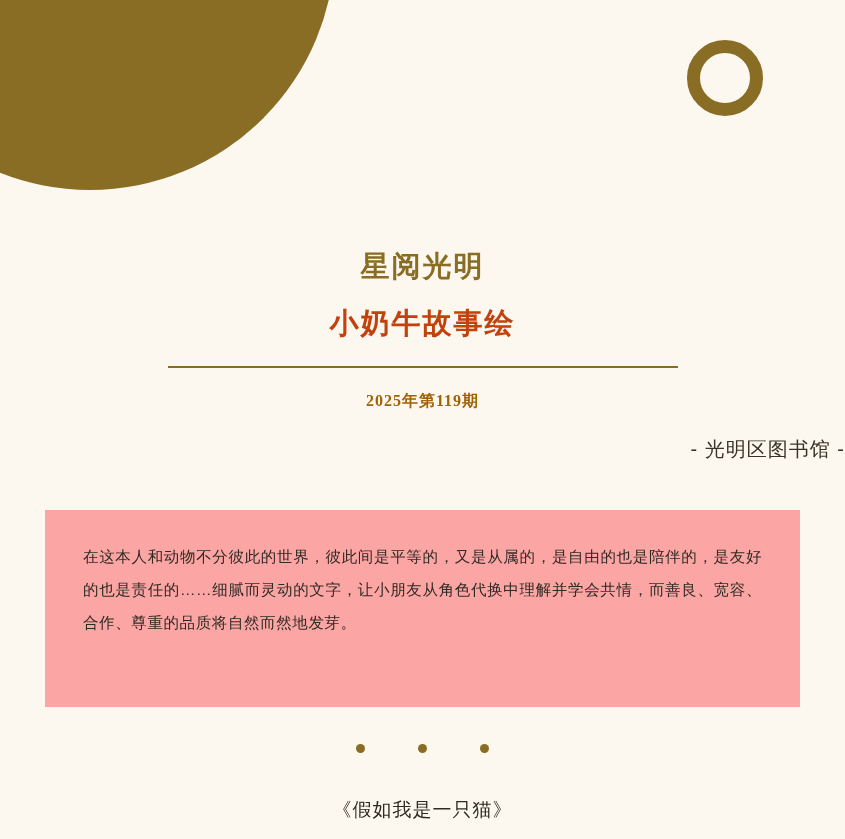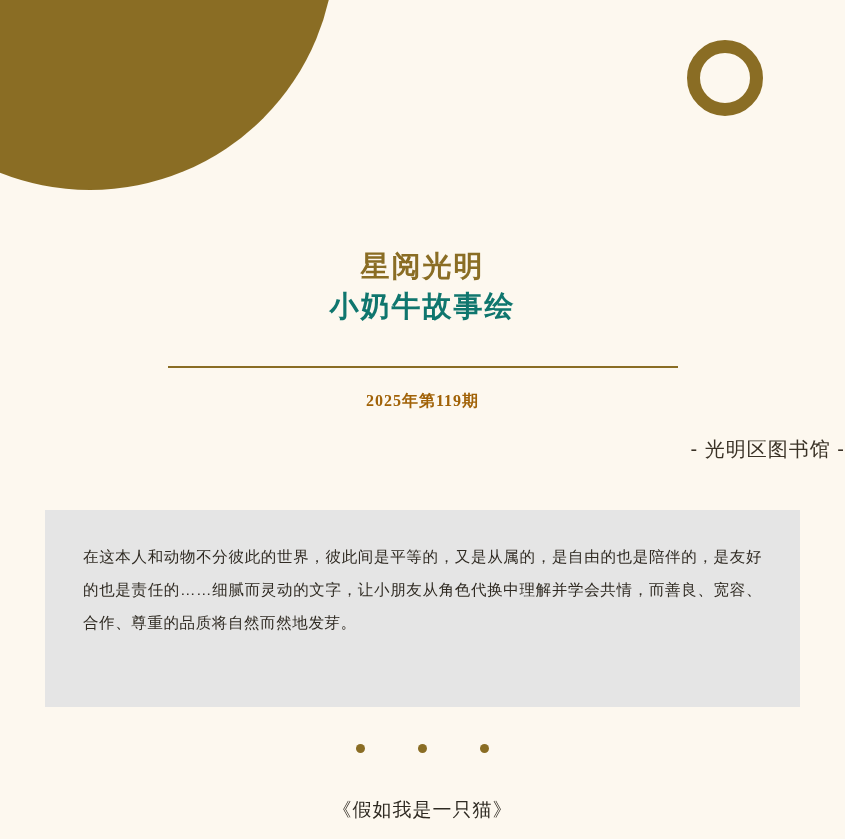--- a/index.html
+++ b/index.html
@@ -55,23 +55,24 @@
   .title-line-1 {
     font-size: 29px;
     font-weight: bold;
     color: #8a6d24;
     letter-spacing: 2px;
     line-height: 40px;
   }
   .title-line-2 {
     font-size: 29px;
     font-weight: bold;
-    color: #0f766e;
+    color: #c2410c;
     letter-spacing: 2px;
     line-height: 40px;
+    margin-top: 17px;
   }
 
   .divider {
     position: absolute;
     top: 366px;
     left: 168px;
     width: 510px;
     height: 2px;
     background: #8a6d24;
   }
@@ -99,21 +100,21 @@
     letter-spacing: 1px;
   }
 
   
   .card {
     position: absolute;
     left: 45px;
     top: 510px;
     width: 755px;
     height: 197px;
-    background: #e5e5e5;
+    background: #fca5a5;
     box-sizing: border-box;
     padding: 30px 38px 0 38px;
   }
   .card-text {
     font-size: 15.5px;
     color: #2f2a22;
     line-height: 33px;
     letter-spacing: 0.6px;
     text-align: justify;
     margin: 0;

